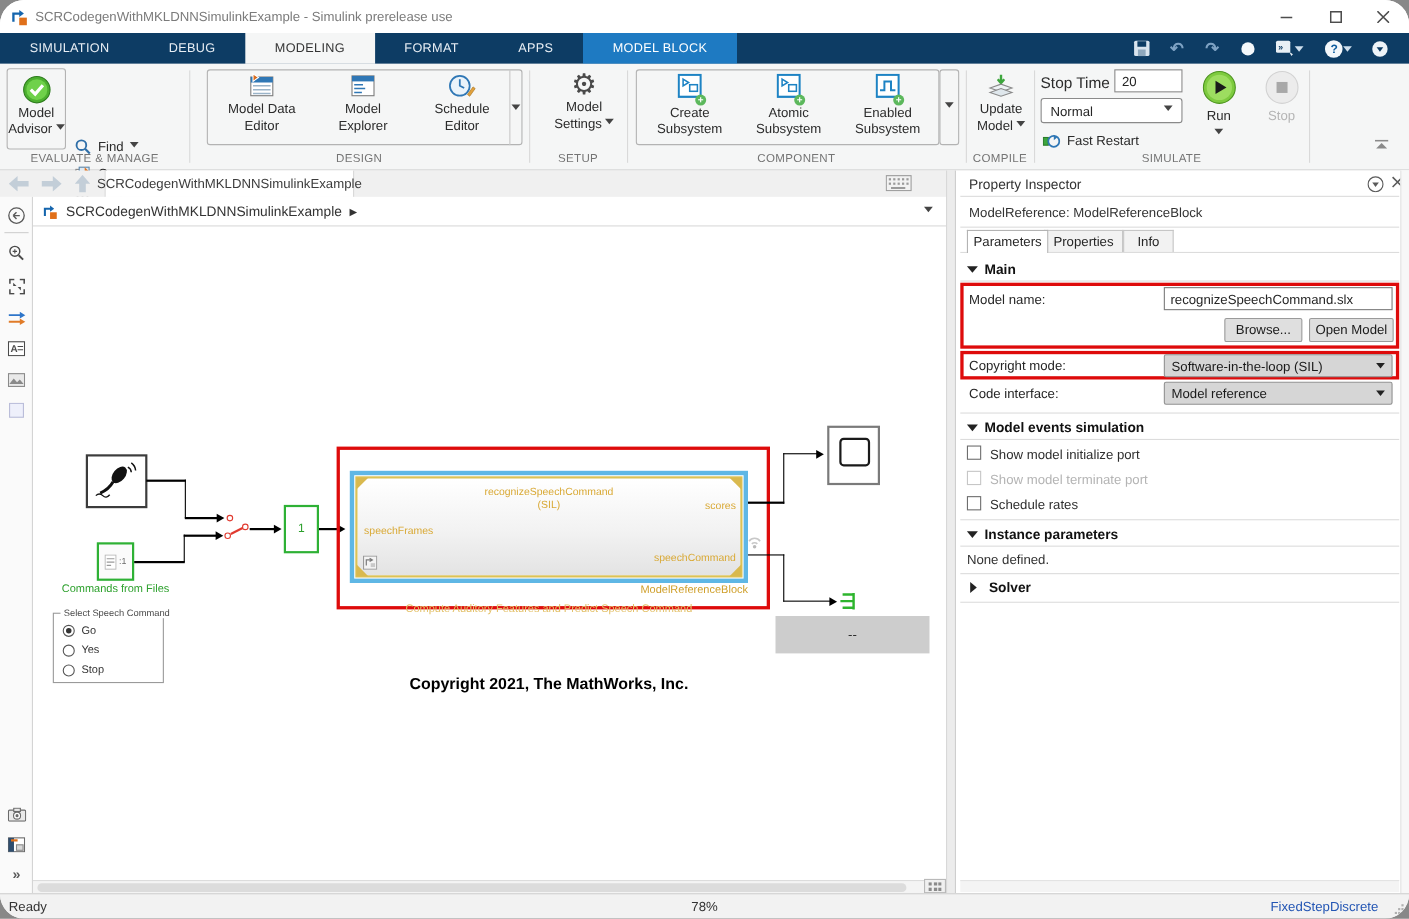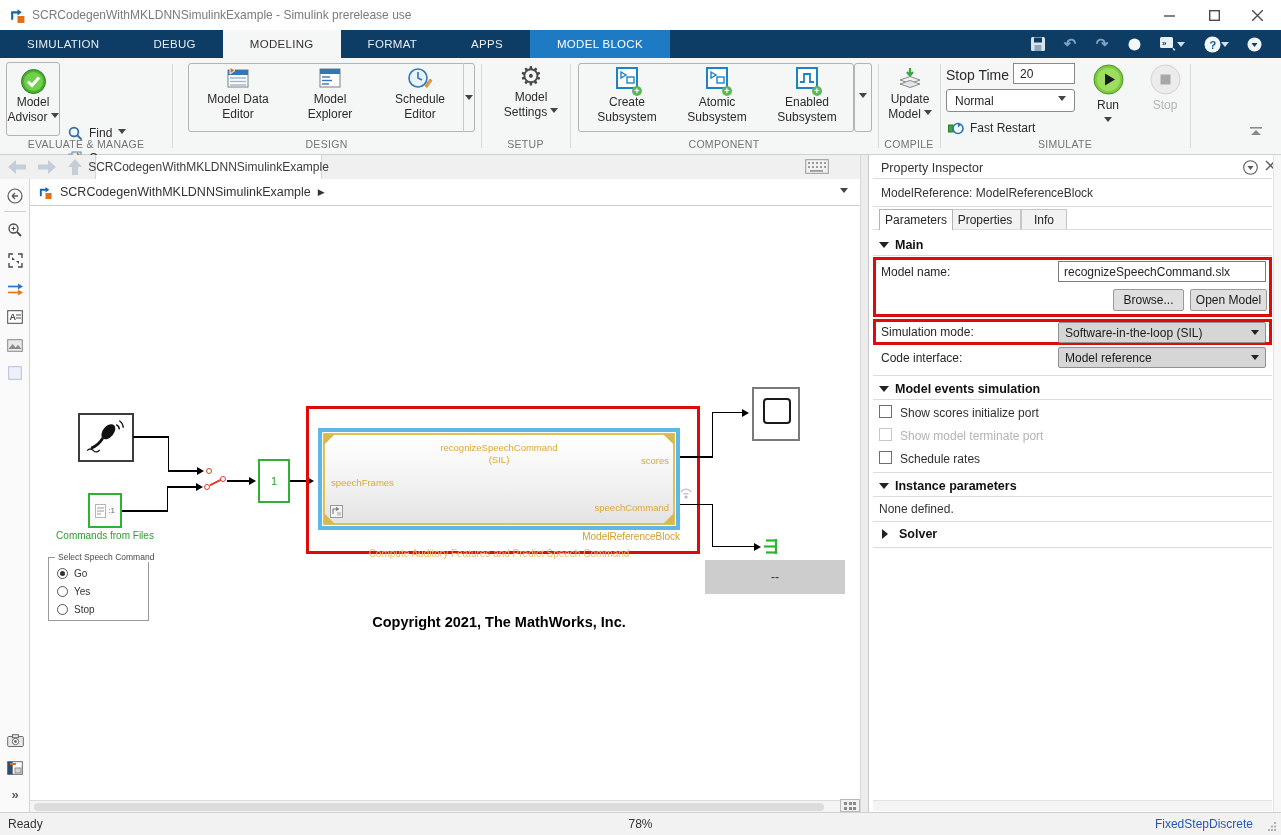--- a/index.html
+++ b/index.html
@@ -1,20 +1,21 @@
 <!DOCTYPE html>
 <html><head>
 <meta charset="utf-8">
 <style>
   * { margin:0; padding:0; box-sizing:border-box; }
   html,body { background:#888; }
   #app {
     position:relative; width:1281px; height:835px; background:#fff;
     font-family:"Liberation Sans", sans-serif; font-size:12px; color:#262626;
     overflow:hidden;
+    border-radius:22px;
   }
   .abs { position:absolute; }
 
   
   #titlebar { left:0; top:0; width:1281px; height:30px; background:#fff; }
   #title-text { left:32px; top:8px; color:#7b7b7b; font-size:12px; }
   .winbtn { top:4px; width:40px; height:22px; display:flex; align-items:center; justify-content:center; }
 
   
   #tabbar { left:0; top:30px; width:1281px; height:28px; background:#0d3c64; display:flex; align-items:stretch; }
@@ -648,40 +649,40 @@
         <span>recognizeSpeechCommand.slx</span>
       </div>
     <div class="pbtn" style="left:244px;top:134px;width:71px">
         <span>Browse...</span>
       </div>
     <div class="pbtn" style="left:321px;top:134px;width:77px">
         <span>Open Model</span>
       </div>
 
     <div class="redbox" style="left:4px;top:164px;width:399px;height:26px"></div>
-    <div class="abs" style="left:12px;top:170px;font-size:12px">Simulation mode:</div>
+    <div class="abs" style="left:12px;top:170px;font-size:12px">Copyright mode:</div>
     <div class="drop" style="top:167px">
         <span>Software-in-the-loop (SIL)</span>
         <span class="dcaret"></span>
       </div>
 
     <div class="abs" style="left:12px;top:196px;font-size:12px">Code interface:</div>
     <div class="drop" style="top:192px">
         <span>Model reference</span>
         <span class="dcaret"></span>
       </div>
     <div class="p-div" style="top:220px"></div>
 
     <div class="sec-hd" style="top:226px">
         <span class="tri-open"></span>
         <span>Model events simulation</span>
       </div>
     <div class="p-div" style="top:244px"></div>
     <div class="cb" style="top:250px"></div>
-    <div class="cb-lbl" style="top:251px">Show scores initialize port</div>
+    <div class="cb-lbl" style="top:251px">Show model initialize port</div>
     <div class="cb dis" style="top:273px"></div>
     <div class="cb-lbl dis" style="top:274px">Show model terminate port</div>
     <div class="cb" style="top:296px"></div>
     <div class="cb-lbl" style="top:297px">Schedule rates</div>
     <div class="p-div" style="top:317px"></div>
 
     <div class="sec-hd" style="top:323px">
         <span class="tri-open"></span>
         <span>Instance parameters</span>
       </div>

